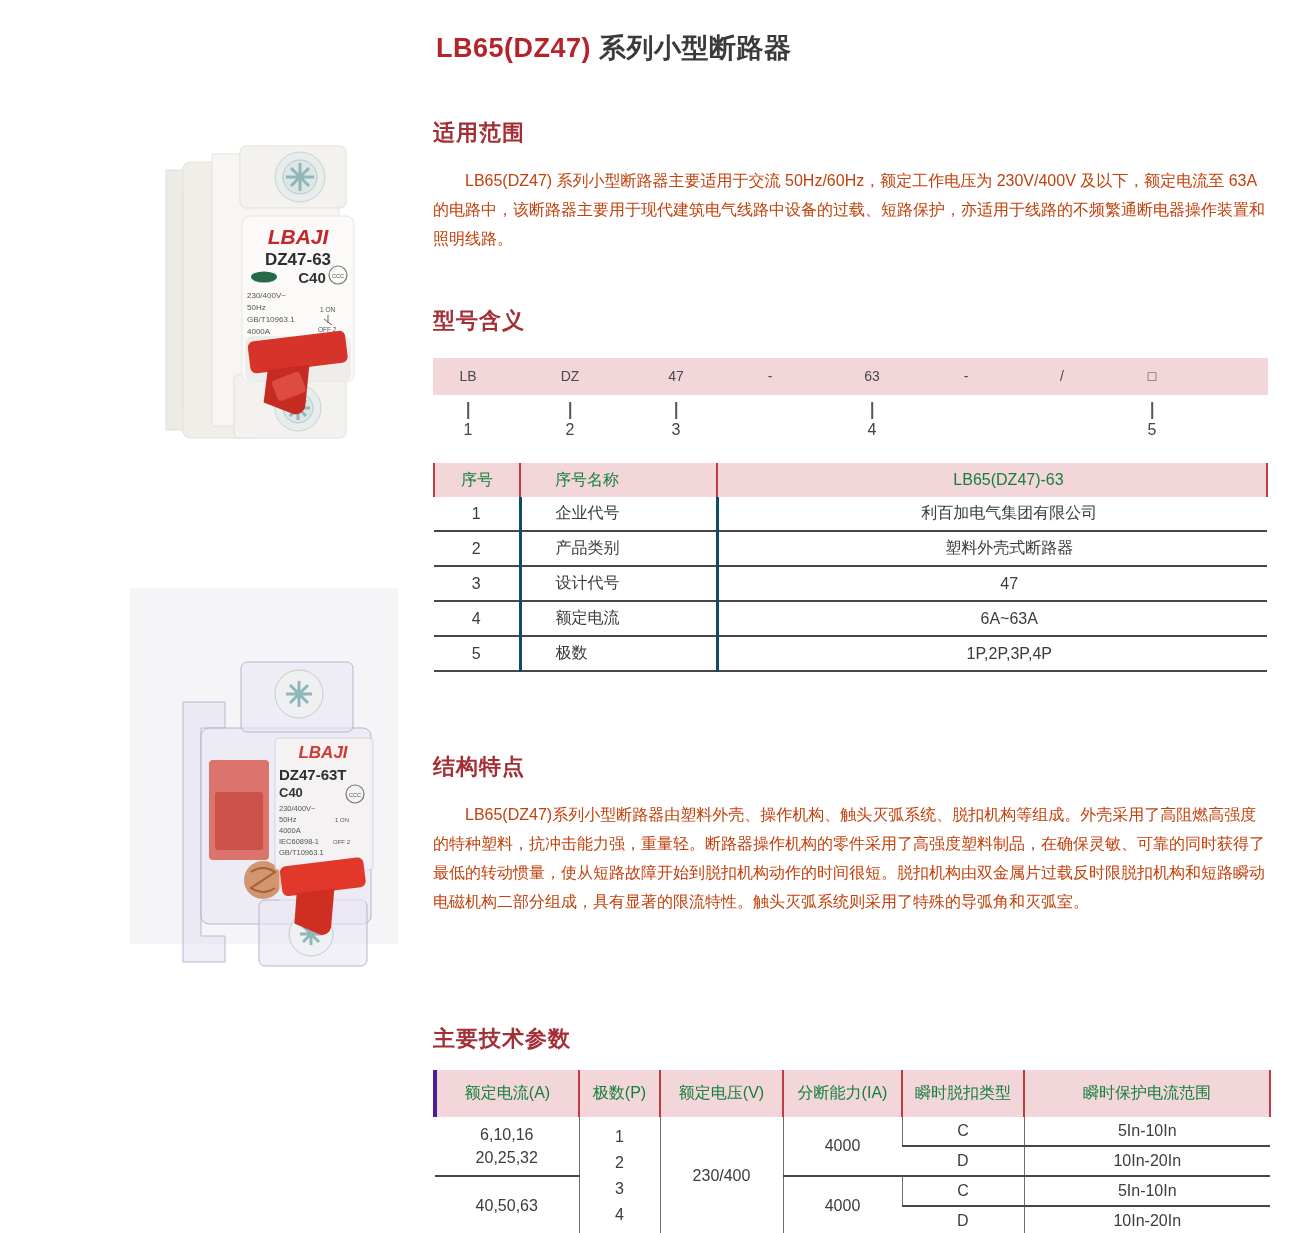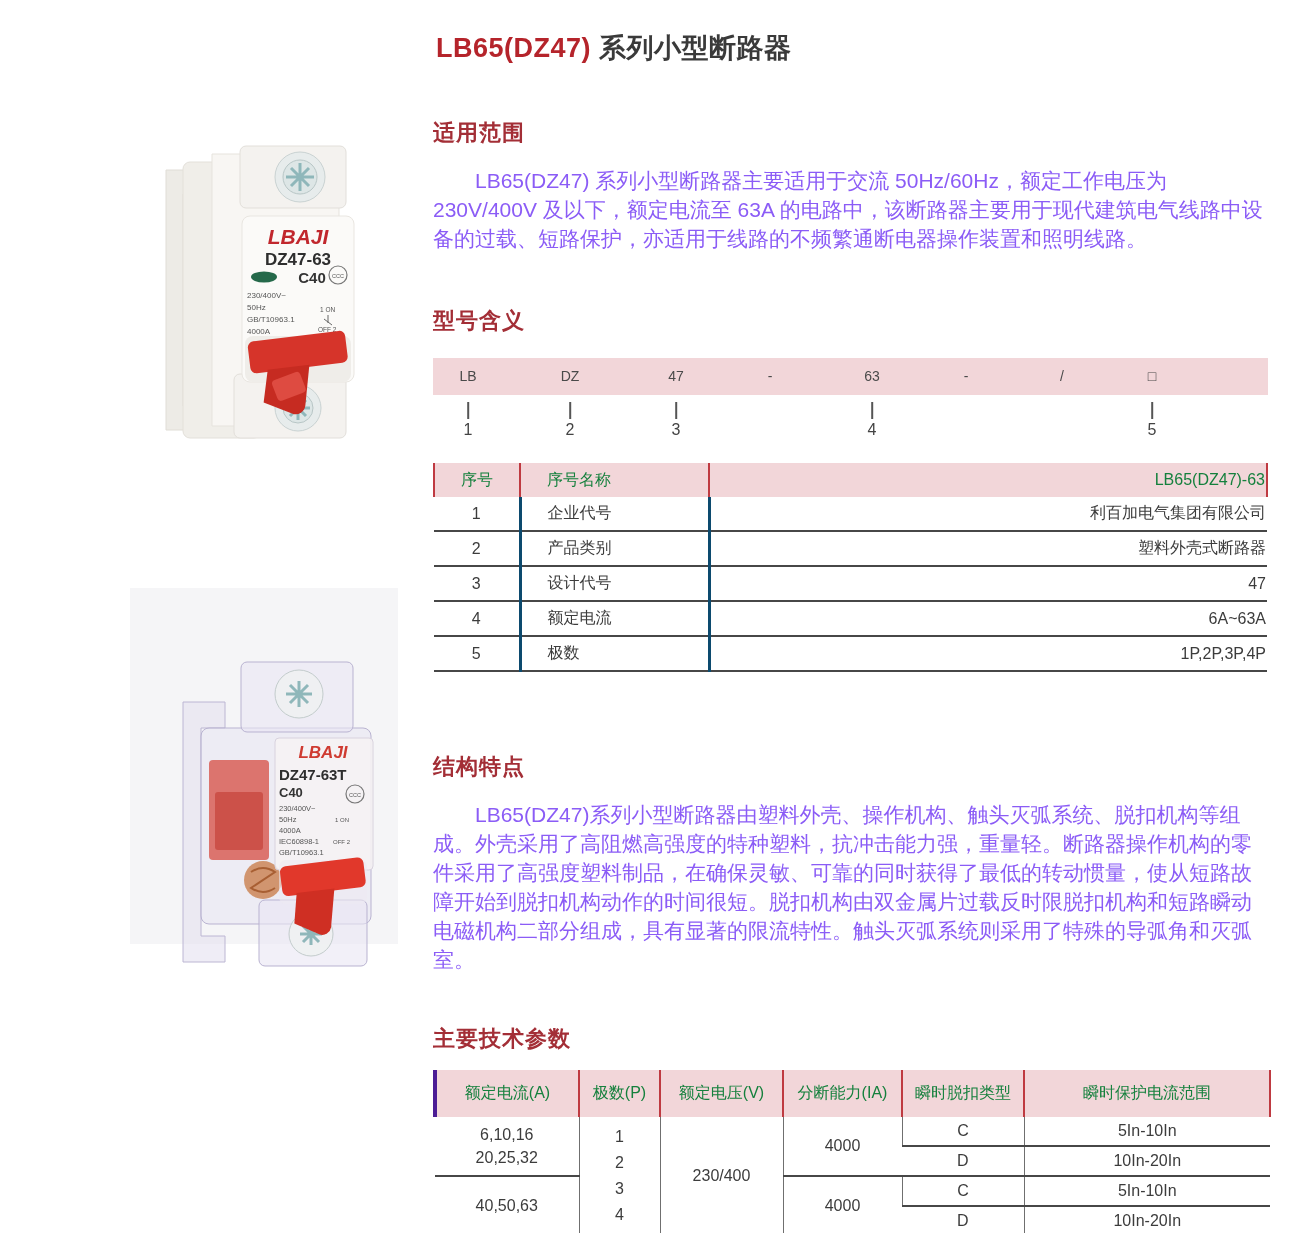--- a/index.html
+++ b/index.html
@@ -8,42 +8,42 @@
 
   
   .doc-title{position:absolute;left:436px;top:30px;font-size:27px;font-weight:bold;letter-spacing:.5px;}
   .doc-title .red{color:#b5242b;}
   .doc-title .dark{color:#3a3a3a;margin-left:8px;}
 
   
   .sec-head{position:absolute;left:433px;font-size:22px;font-weight:600;color:#a32e36;letter-spacing:1px;}
 
   
-  .para{position:absolute;left:433px;width:836px;font-size:21px;line-height:29px;color:#8b5cf6;text-indent:2em;margin:0;}
+  .para{position:absolute;left:433px;width:836px;font-size:16px;line-height:29px;color:#c2410c;text-indent:2em;margin:0;}
 
   
   .model-band{position:absolute;left:433px;top:358px;width:835px;height:37px;background:#f2d6d9;}
   .model-band .token{position:absolute;top:0;height:37px;line-height:37px;transform:translateX(-50%);font-size:14px;color:#4a4a4a;}
   .model-marks{position:absolute;left:433px;top:395px;width:835px;height:50px;}
   .model-marks .tick{position:absolute;top:7px;width:1.6px;height:17px;background:#555;transform:translateX(-50%);}
   .model-marks .num{position:absolute;top:26px;transform:translateX(-50%);font-size:16px;color:#444;}
 
   
   table{border-collapse:collapse;table-layout:fixed;}
   .tbl{position:absolute;left:433px;width:835px;font-size:16px;color:#3c3c3c;}
   .tbl thead th{background:#f2d6d9;font-weight:normal;color:#15803d;}
   .tbl.code thead th{height:32px;}
   .tbl.code tbody td{height:31px;border-bottom:2px solid #474747;}
   .tbl.code thead th+th, .tbl.code tbody td+td{border-left:3px solid #0c4a6e;}
   .tbl.code thead th+th{border-left:2px solid #bf3a41;}
   .tbl.code thead th:first-child{border-left:2px solid #bf3a41;}
   .tbl.code thead th:last-child{border-right:2px solid #bf3a41;}
   .col-no{width:82px;text-align:center;}
-  .col-name{width:160px;text-align:left;padding-left:26px;}
-  .col-val{text-align:right;padding-left:34px;margin-top:8px;}
+  .col-name{width:160px;text-align:left;padding-left:34px;}
+  .col-val{text-align:center;padding-left:34px;margin-top:8px;}
 
   .tbl.tech{top:1070px;}
   .tbl.tech thead th{height:45px;text-align:center;}
   .tbl.tech thead th+th{border-left:2px solid #bf3a41;}
   .tbl.tech thead th:first-child{border-left:4px solid #4c1d95;}
   .tbl.tech thead th:last-child{border-right:2px solid #bf3a41;}
   .tbl.tech tbody td{text-align:center;border-bottom:2px solid #474747;height:26px;}
   .tbl.tech tbody td+td{border-left:1px solid #6f6f6f;}
   .tbl.tech tbody tr:last-child td{border-bottom:3px solid #2f2f2f;}
   .pole-line{height:26px;line-height:26px;}

